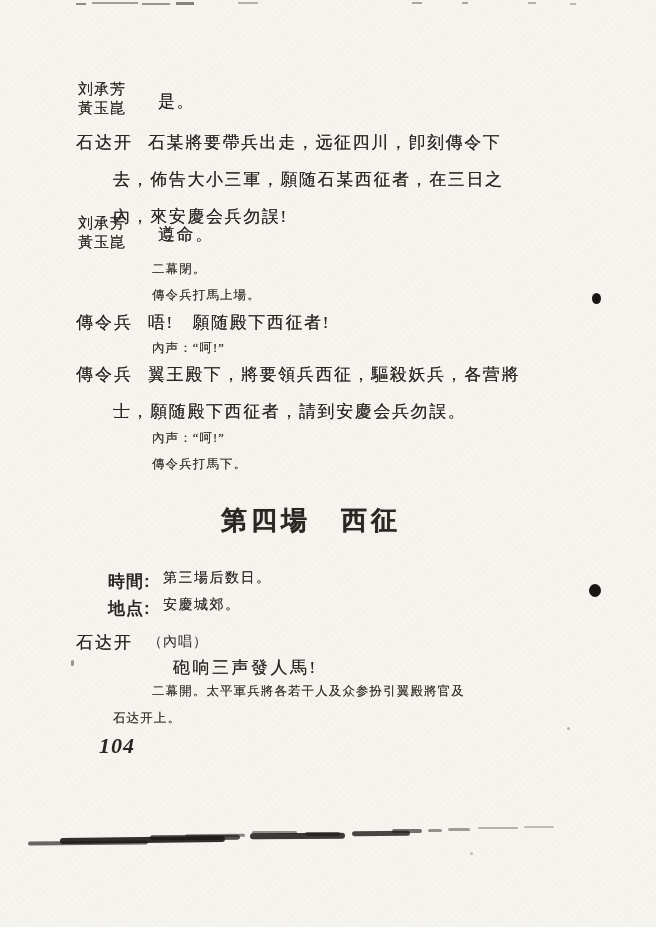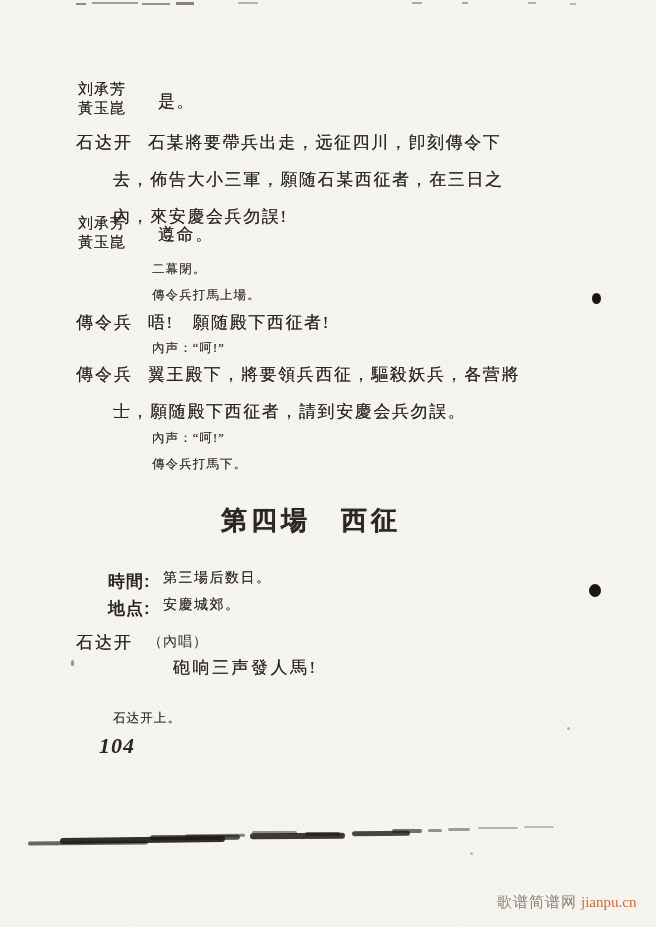--- a/index.html
+++ b/index.html
@@ -77,20 +77,21 @@
 
   <div class="abs metalabel" style="left:108px;top:570px">時間:</div>
   <div class="abs metaval" style="left:163px;top:569px">第三場后数日。</div>
   <div class="abs metalabel" style="left:108px;top:597px">地点:</div>
   <div class="abs metaval" style="left:163px;top:596px">安慶城郊。</div>
 
   <div class="abs speaker" style="left:76px;top:631px">石达开</div>
   <div class="abs direction" style="left:148px;top:633px">（內唱）</div>
   <div class="abs sung" style="left:173px;top:656px">砲响三声發人馬!</div>
 
+  <div class="abs stage" style="left:152px;top:683px">二幕開。太平軍兵將各若干人及众参扮引翼殿將官及</div>
   <div class="abs stage" style="left:113px;top:710px">石达开上。</div>
 
   <div class="abs pagenum" style="left:99px;top:733px">104</div>
 
   <div class="dot" style="left:592px;top:293px;width:9px;height:11px"></div>
   <div class="dot" style="left:589px;top:584px;width:12px;height:13px"></div>
   <div class="speck" style="left:71px;top:660px;width:3px;height:6px;opacity:.5;border-radius:2px"></div>
   <div class="speck" style="left:567px;top:727px;width:3px;height:3px;opacity:.35;border-radius:50%"></div>
   <div class="speck" style="left:470px;top:852px;width:3px;height:3px;opacity:.3;border-radius:50%"></div>
 
@@ -103,18 +104,14 @@
     <div class="smear" style="left:252px;top:831px;width:45px;height:3px;opacity:.45"></div>
     <div class="smear" style="left:305px;top:832px;width:35px;height:4px;opacity:.6"></div>
     <div class="smear" style="left:352px;top:831px;width:58px;height:5px;opacity:.8;transform:rotate(-.4deg)"></div>
     <div class="smear" style="left:392px;top:829px;width:30px;height:4px;opacity:.6"></div>
     <div class="smear" style="left:428px;top:829px;width:14px;height:3px;opacity:.45"></div>
     <div class="smear" style="left:448px;top:828px;width:22px;height:3px;opacity:.4"></div>
     <div class="smear" style="left:478px;top:827px;width:40px;height:2px;opacity:.3"></div>
     <div class="smear" style="left:524px;top:826px;width:30px;height:2px;opacity:.25"></div>
   </div>
 
-  <div class="abs" style="left:497px;top:893px">
-    <span class="wm-site">歌谱简谱网</span>
-    <span class="wm-domain">jianpu.cn</span>
-  </div>
 
 </div>
 
 </body></html>

